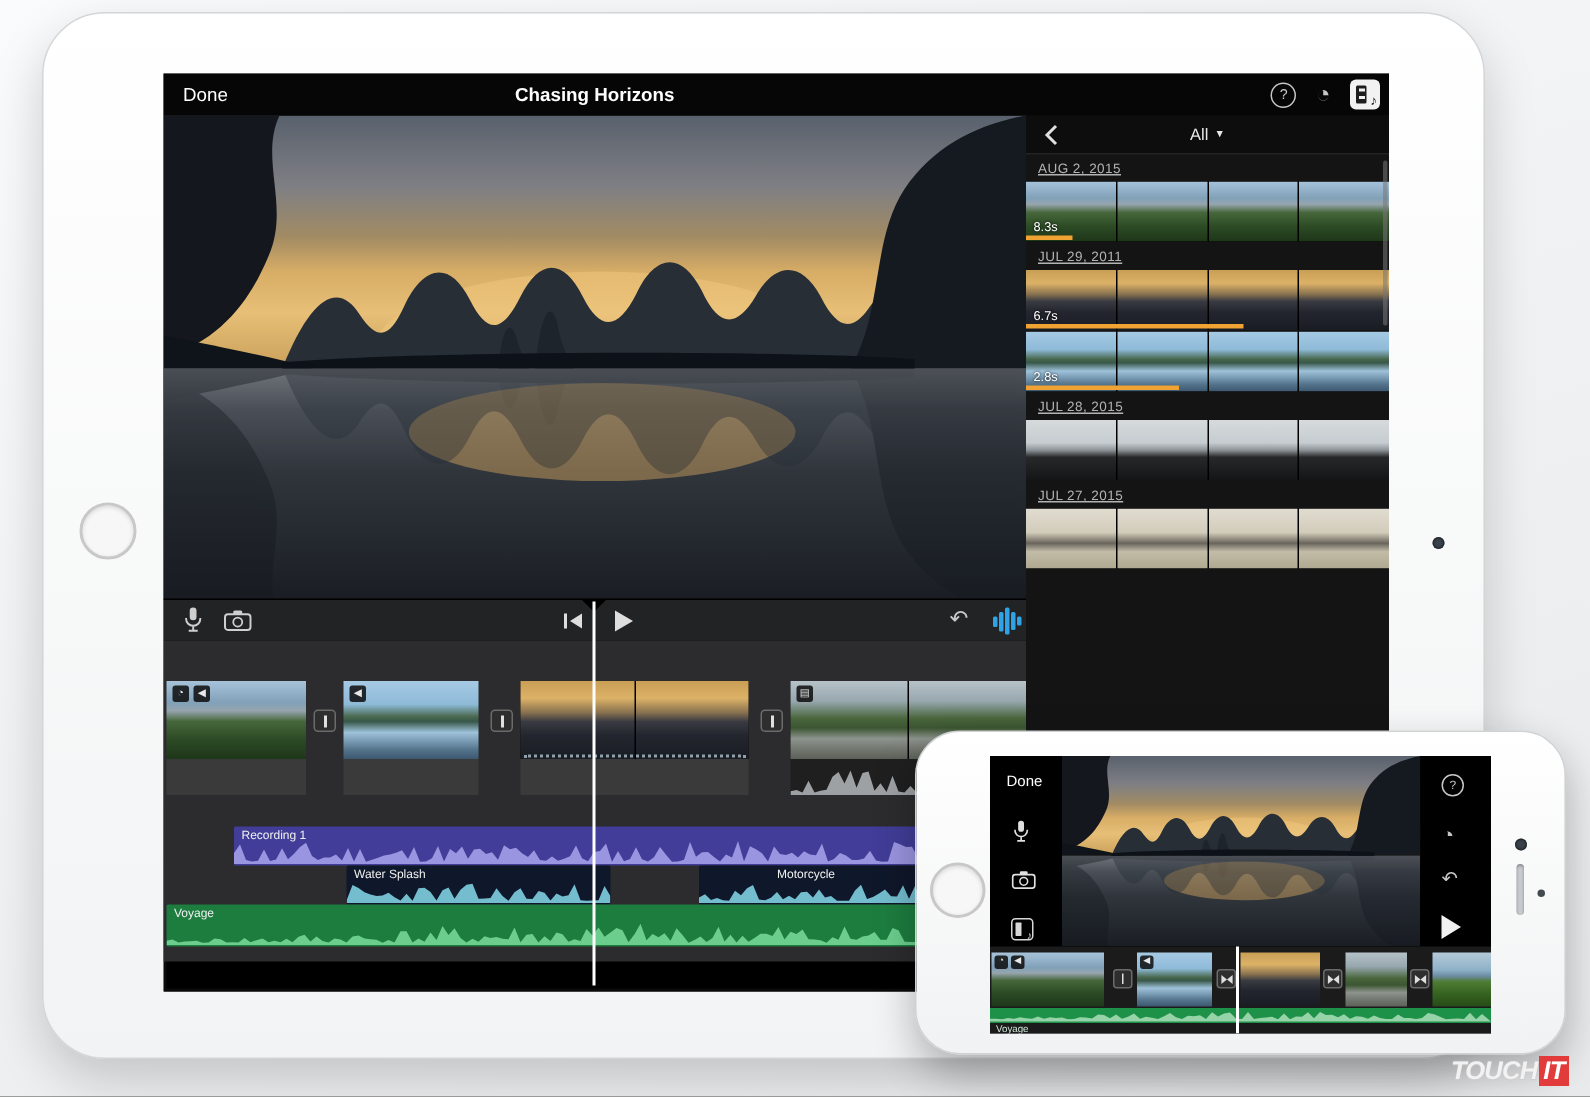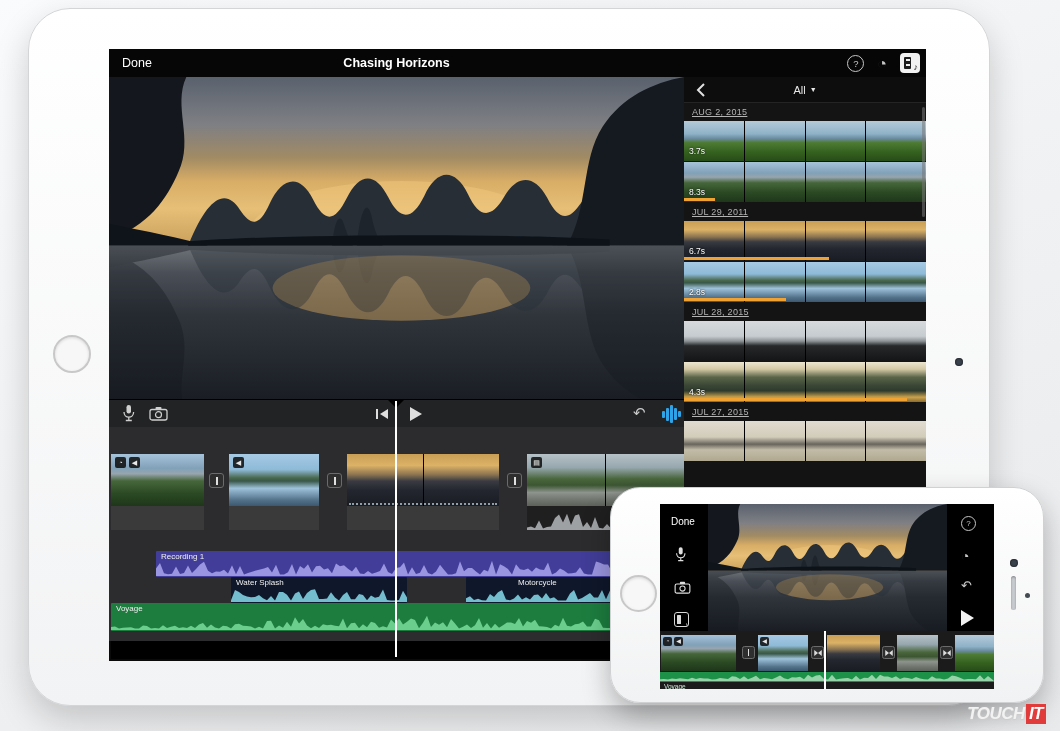--- a/index.html
+++ b/index.html
@@ -213,27 +213,20 @@
           <svg class="lib-back" viewBox="0 0 16 16">
             <polyline points="10,2 4,8 10,14" fill="none" stroke="#e0e0e0" stroke-width="2"></polyline>
           </svg>
           <div class="lib-filter">
             <span>All</span>
             <span class="caret">▼</span>
           </div>
         </div>
 
         <div class="lib-date">AUG 2, 2015</div>
-        <div class="lib-clip th-grass">
-          <i></i>
-            <i></i>
-            <i></i>
-            <i></i>
-          <span class="dur">3.7s</span>
-        </div>
         <div class="lib-clip th-snow">
           <i></i>
             <i></i>
             <i></i>
             <i></i>
           <span class="dur">8.3s</span>
           <span class="used" style="width:13%"></span>
         </div>
 
         <div class="lib-date">JUL 29, 2011</div>
@@ -253,28 +246,20 @@
           <span class="dur">2.8s</span>
           <span class="used" style="width:42%"></span>
         </div>
 
         <div class="lib-date">JUL 28, 2015</div>
         <div class="lib-clip th-silhouette">
           <i></i>
             <i></i>
             <i></i>
             <i></i>
-        </div>
-        <div class="lib-clip th-karstsun">
-          <i></i>
-            <i></i>
-            <i></i>
-            <i></i>
-          <span class="dur">4.3s</span>
-          <span class="used" style="width:92%"></span>
         </div>
 
         <div class="lib-date">JUL 27, 2015</div>
         <div class="lib-clip th-callig">
           <i></i>
             <i></i>
             <i></i>
             <i></i>
         </div>
 

